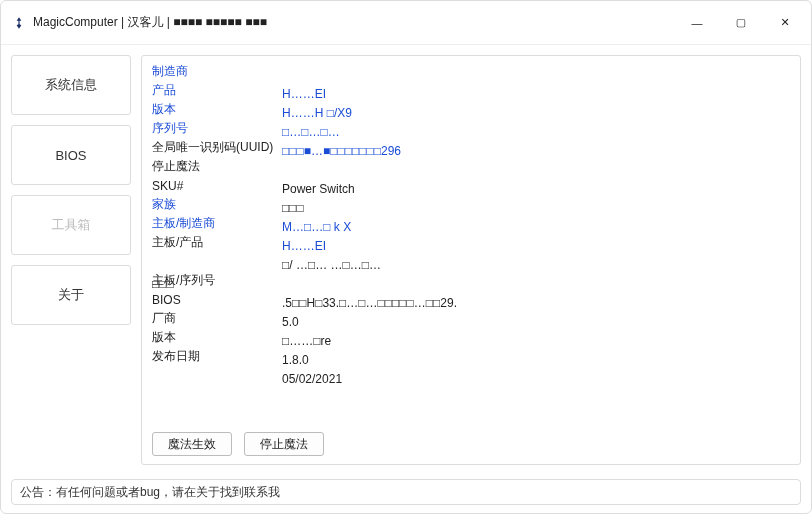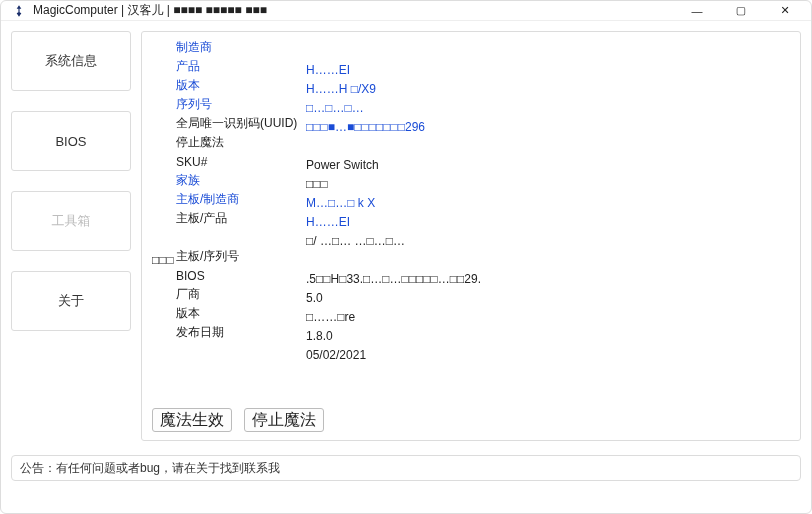--- a/index.html
+++ b/index.html
@@ -7,21 +7,21 @@
       font-family: "Microsoft YaHei", "Segoe UI", sans-serif;
       font-size: 12px;
       background: #fff;
       width: 812px;
       height: 514px;
       overflow: hidden;
       border: 1px solid #ddd;
       border-radius: 6px;
     }
     .titlebar {
-      height: 20px;
+      height: 44px;
       display: flex;
       align-items: center;
       padding: 0 4px 0 10px;
       border-bottom: 1px solid #eee;
     }
     .titlebar .icon {
       width: 16px; height: 16px;
       margin-right: 6px;
       display: flex; align-items: center; justify-content: center;
     }
@@ -38,21 +38,21 @@
 
     .content {
       display: flex;
       height: 420px;
       padding: 10px 10px 0 10px;
     }
     .sidebar {
       width: 120px;
       display: flex;
       flex-direction: column;
-      gap: 20px;
+      gap: 10px;
     }
     .side-btn {
       height: 60px;
       border: 1px solid #dcdcdc;
       border-radius: 3px;
       background: #fff;
       display: flex; align-items: center; justify-content: center;
       font-size: 13px;
       color: #333;
       cursor: pointer;
@@ -65,35 +65,35 @@
       border: 1px solid #dcdcdc;
       border-radius: 3px;
       display: flex; flex-direction: column;
     }
     .info {
       flex: 1;
       padding: 6px 10px;
       overflow: auto;
     }
     .row { display: flex; height: 19px; align-items: center; }
-    .key { width: 130px; color: #222; margin-left: 24px; }
+    .key { width: 130px; color: #222; }
     .key.blue { color: #1a4cd6; }
     .val { color: #222; margin-top: 44px; }
     .val.blue { color: #1a4cd6; }
     .btnbar {
       padding: 8px 10px;
       display: flex; gap: 12px;
     }
     .btn {
       min-width: 80px; height: 24px;
       border: 1px solid #bcbcbc;
       border-radius: 3px;
       background: #fdfdfd;
       display: inline-flex; align-items: center; justify-content: center;
-      font-size: 16px; color: #222;
+      font-size: 12px; color: #222;
       cursor: pointer;
     }
 
     .footer {
       margin: 14px 10px 10px 10px;
       border: 1px solid #dcdcdc;
       border-radius: 4px;
       height: 26px;
       display: flex; align-items: center;
       padding: 0 8px;

